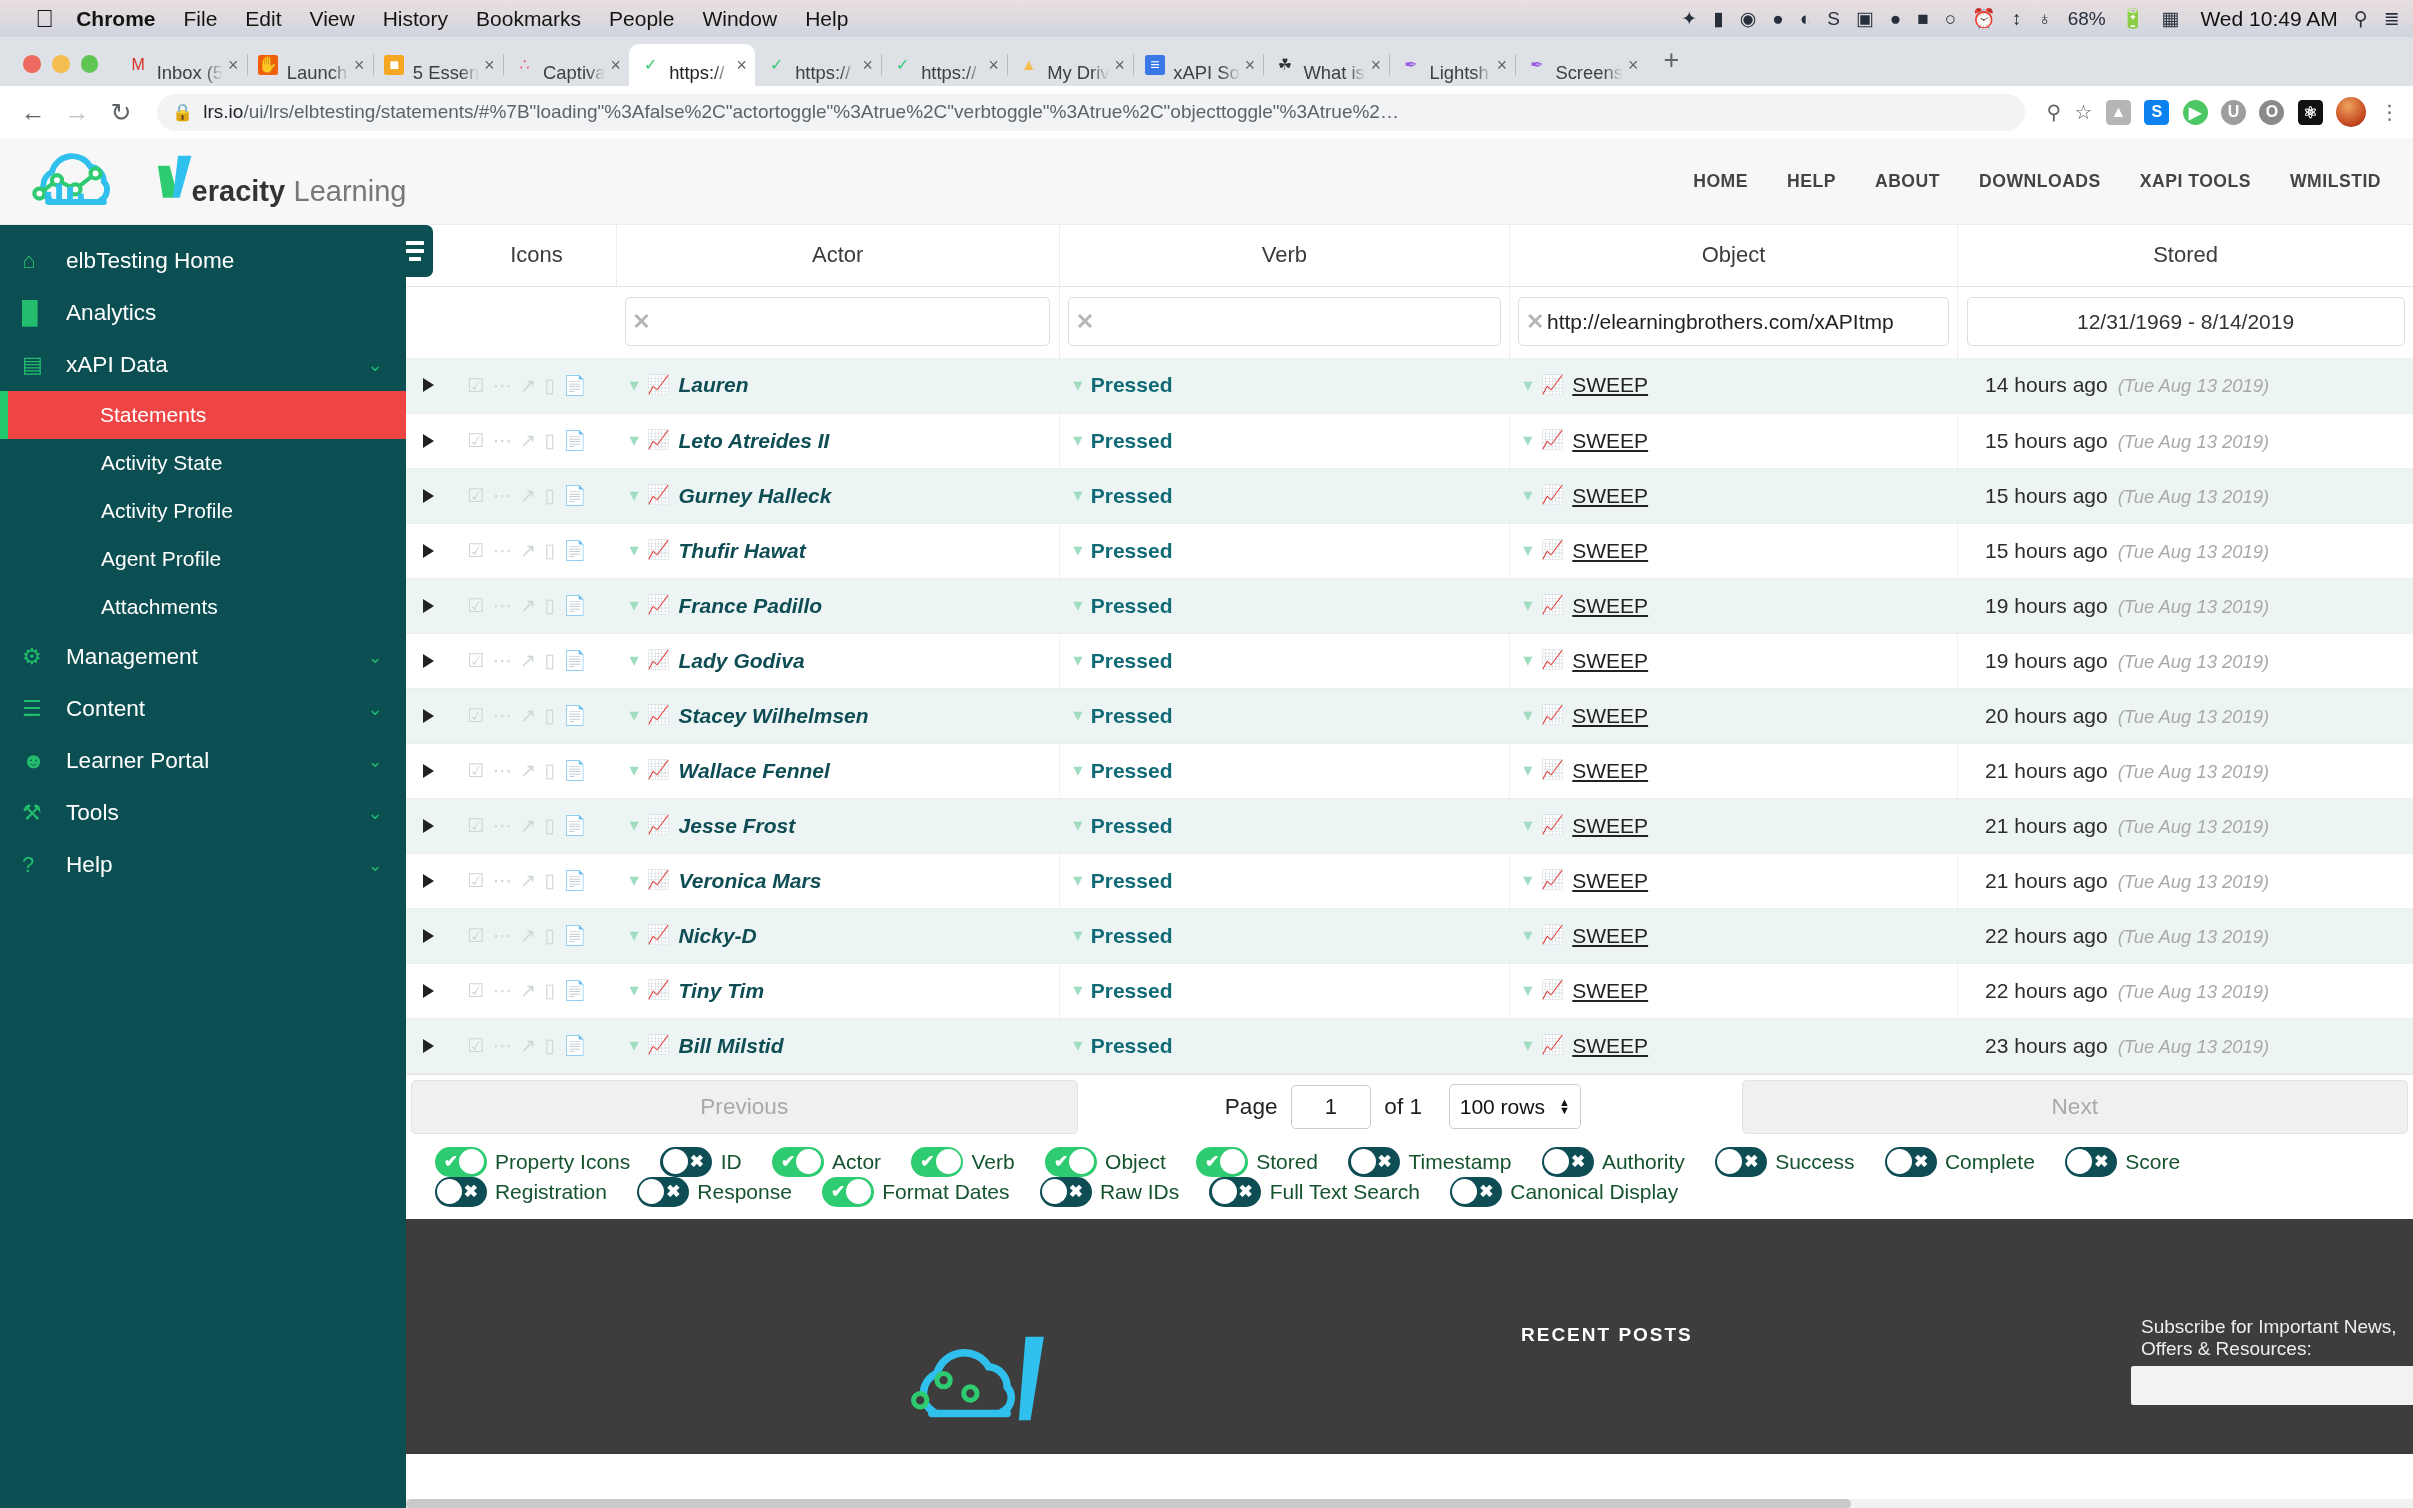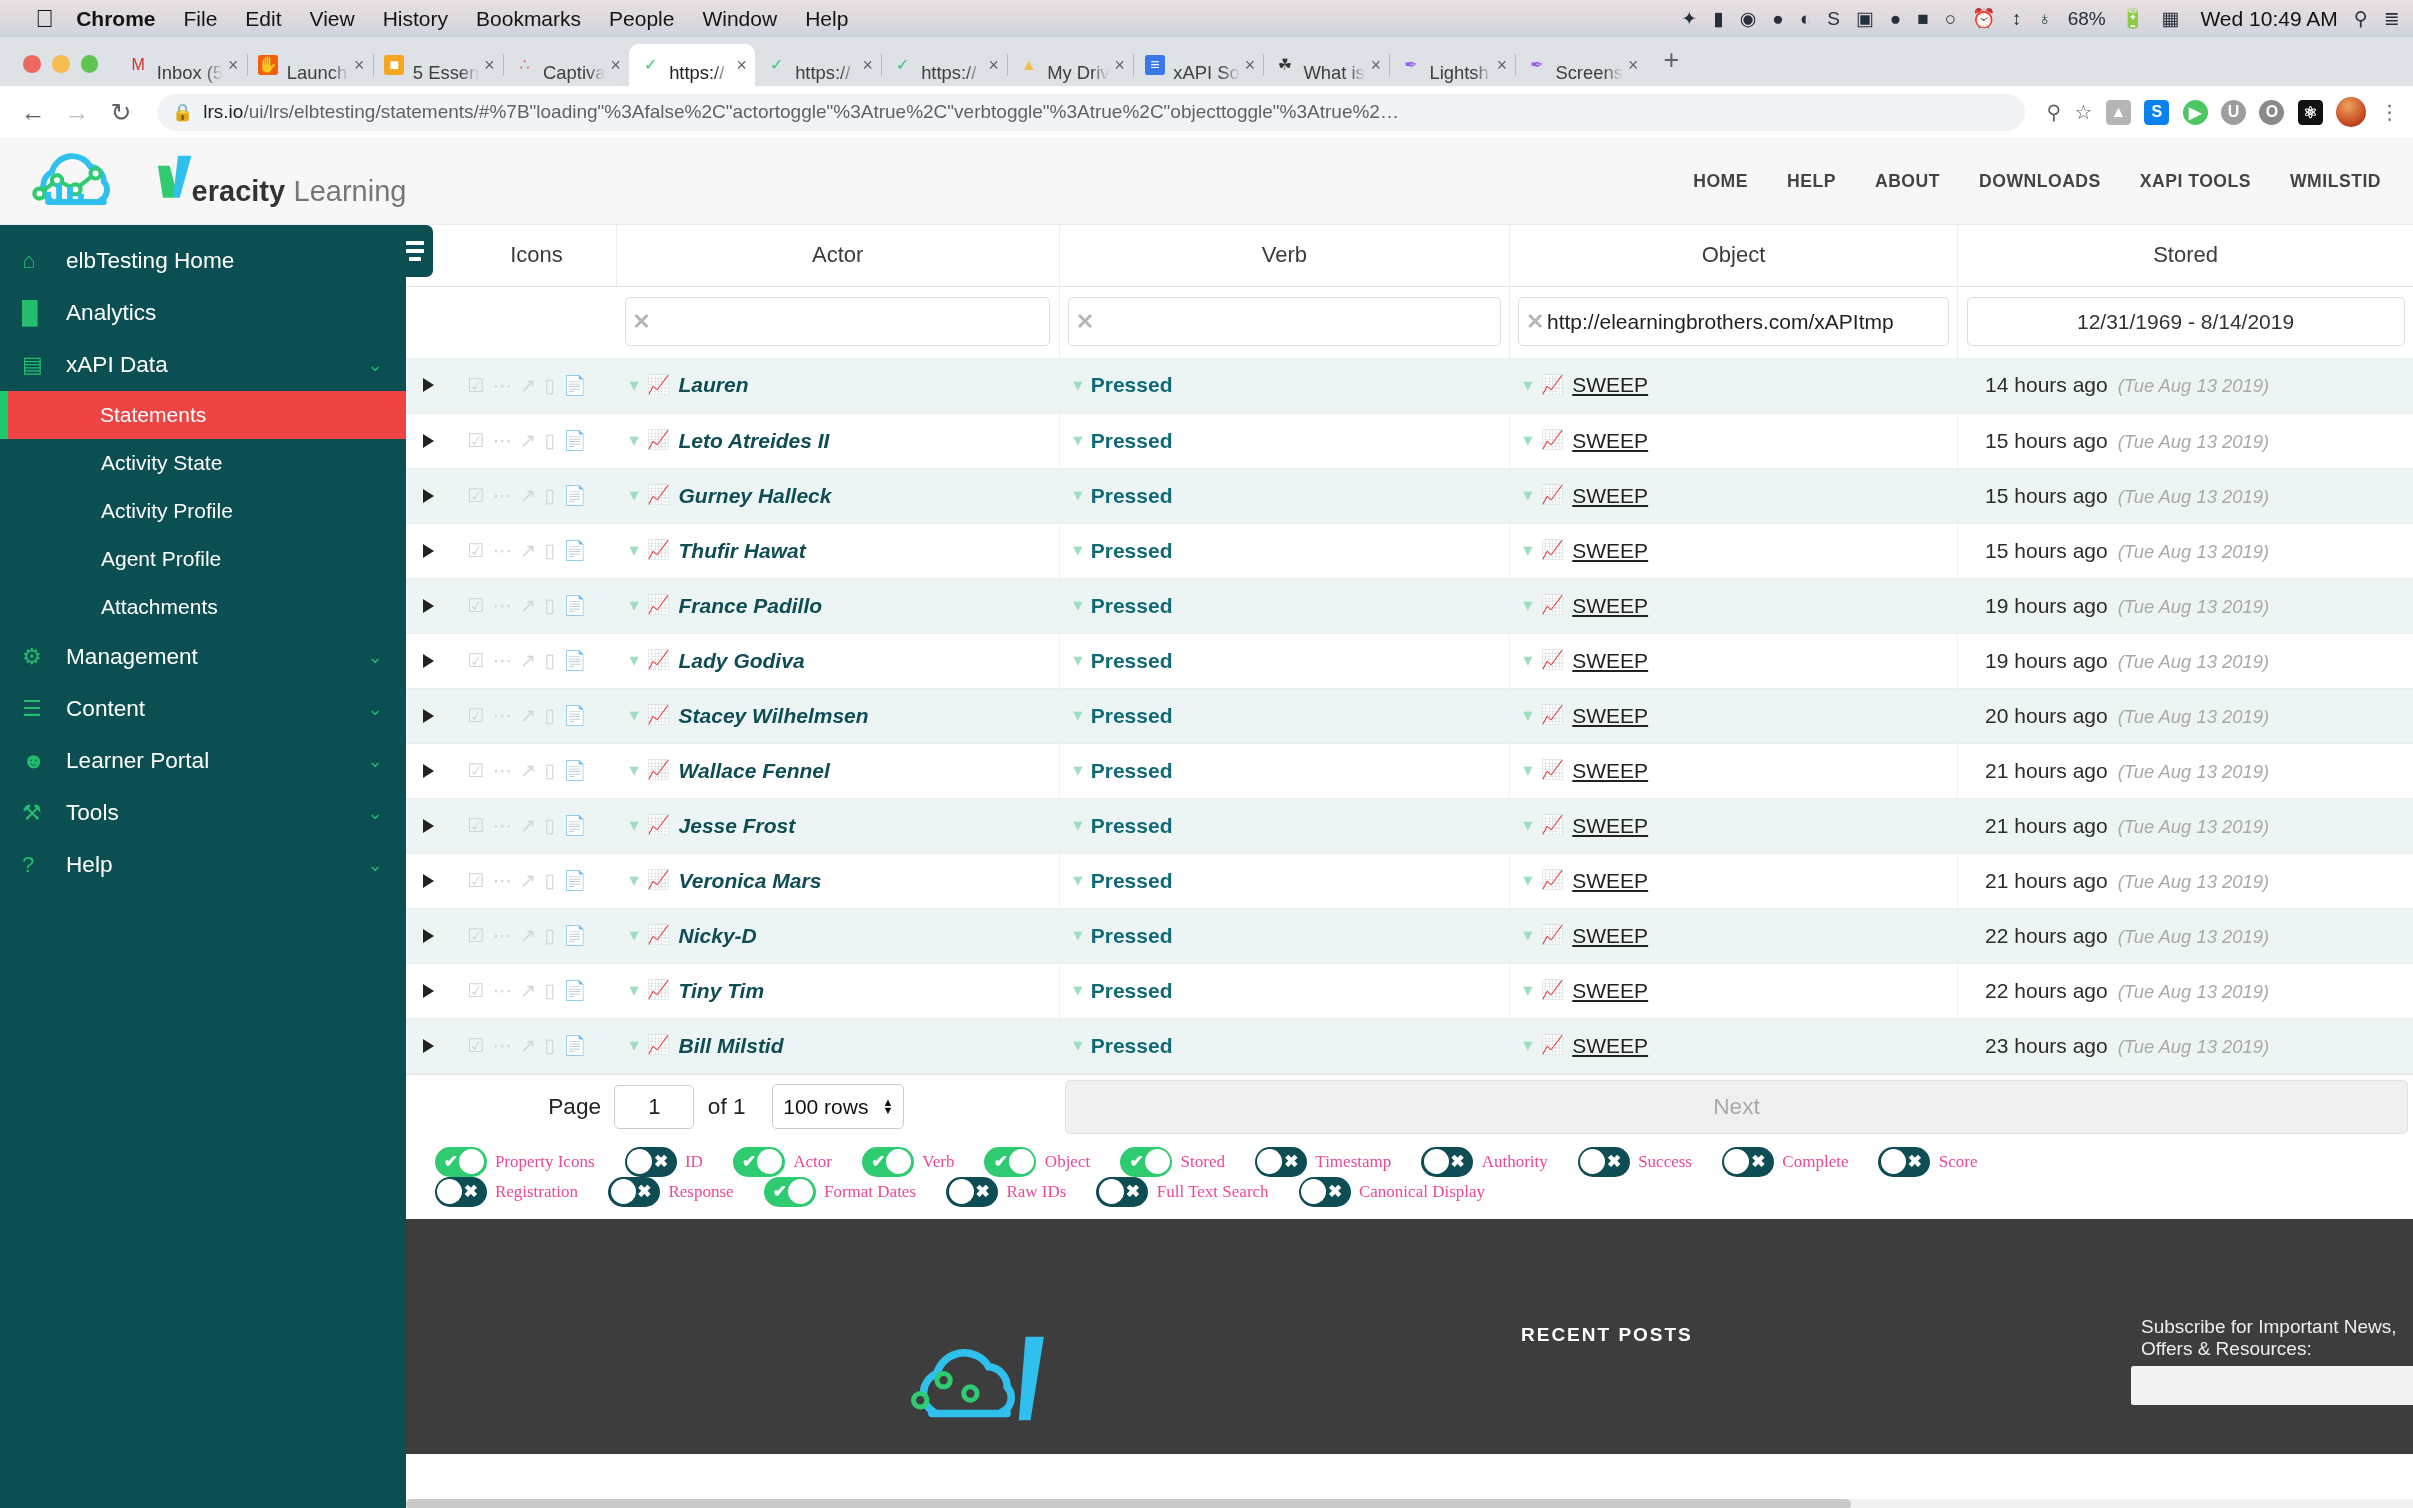--- a/index.html
+++ b/index.html
@@ -208,21 +208,21 @@
   }
   .sw.on { background: #2ecb71; }
   .sw.off { background: #0f4d55; }
   .sw .knob {
     width: 25px; height: 25px; background: #fff; border-radius: 50%;
     position: absolute; top: 2.5px;
   }
   .sw.on .knob { right: 2.5px; } .sw.off .knob { left: 2.5px; }
   .sw .mark { position: absolute; color: #fff; font-size: 17px; font-weight: bold; top: 4.2px; }
   .sw.on .mark { left: 9.2px; } .sw.off .mark { right: 8.4px; }
-  .tg .tlab { font-size: 17px; color: #ec4899; margin: 0 25px 0 8.4px; white-space: nowrap; font-family: Liberation Serif, serif; }
+  .tg .tlab { font-size: 21px; color: #14532d; margin: 0 25px 0 8.4px; white-space: nowrap; }
 
   
   .footer-teaser { height: 235px; background: #3d3d3d; position: relative; overflow: hidden; }
   .ft-logo { position: absolute; left: 494px; top: 101px; }
   .ft-posts {
     position: absolute; left: 1115px; top: 105px; color: #fff;
     font-size: 19px; font-weight: bold; letter-spacing: 2px;
   }
   .ft-sub { position: absolute; left: 1735px; top: 97px; color: #eee; font-size: 19px; }
   .ft-input { position: absolute; left: 1725px; top: 147px; width: 302px; height: 39px; background: #f2f2f2; border-radius: 2.5px; }
@@ -1021,20 +1021,21 @@
                 <div class="stored-cell">
                   <span class="stored-main">23 hours ago</span>
                   <span class="stored-sub">(Tue Aug 13 2019)</span>
                 </div>
               </td>
             </tr>
           </tbody>
       </table>
 
       <div class="pager">
+        <div class="pgbtn">Previous</div>
         <div class="pgmid">
           <span>Page</span>
           <span class="pginput">1</span>
           <span>of 1</span>
           <span class="rowsel">
             <span>100 rows</span>
             <span class="spin">
                 <span>▲</span>
                 <span>▼</span>
               </span>

